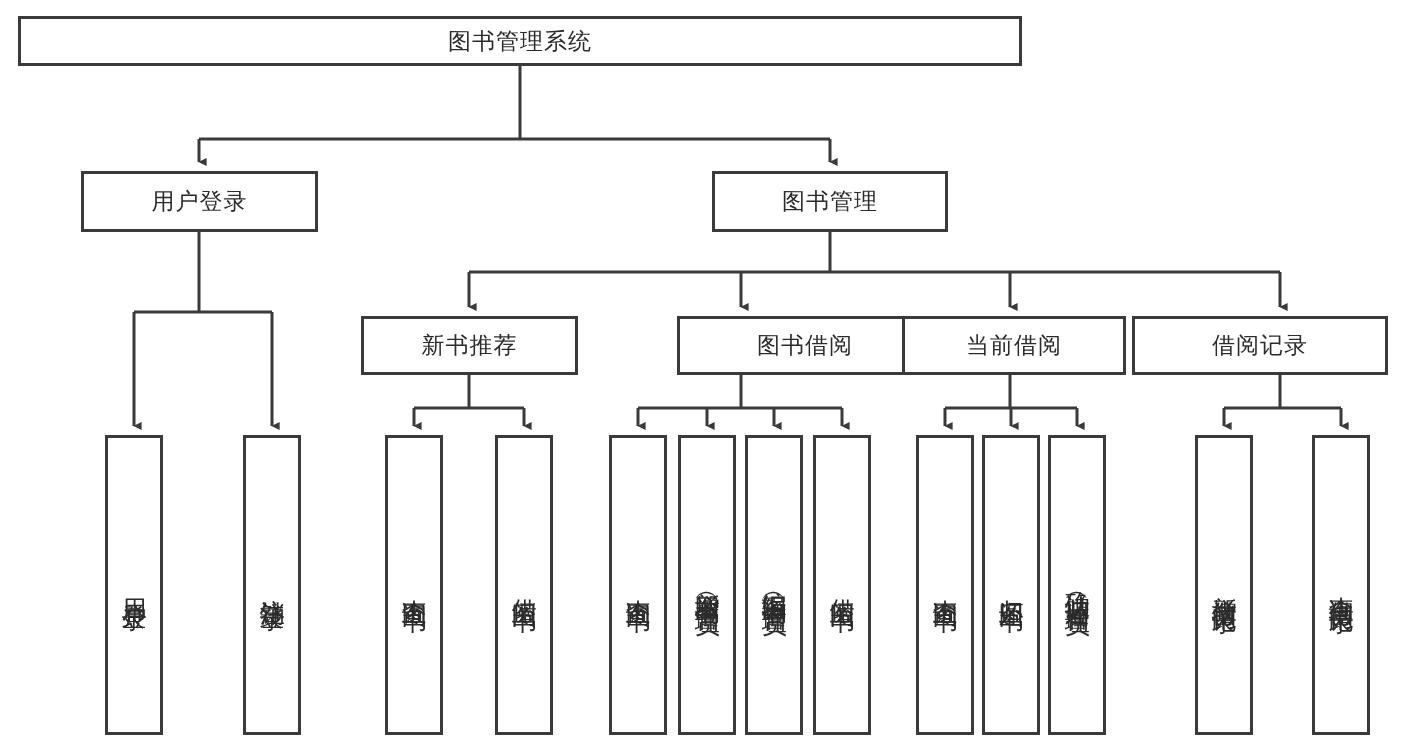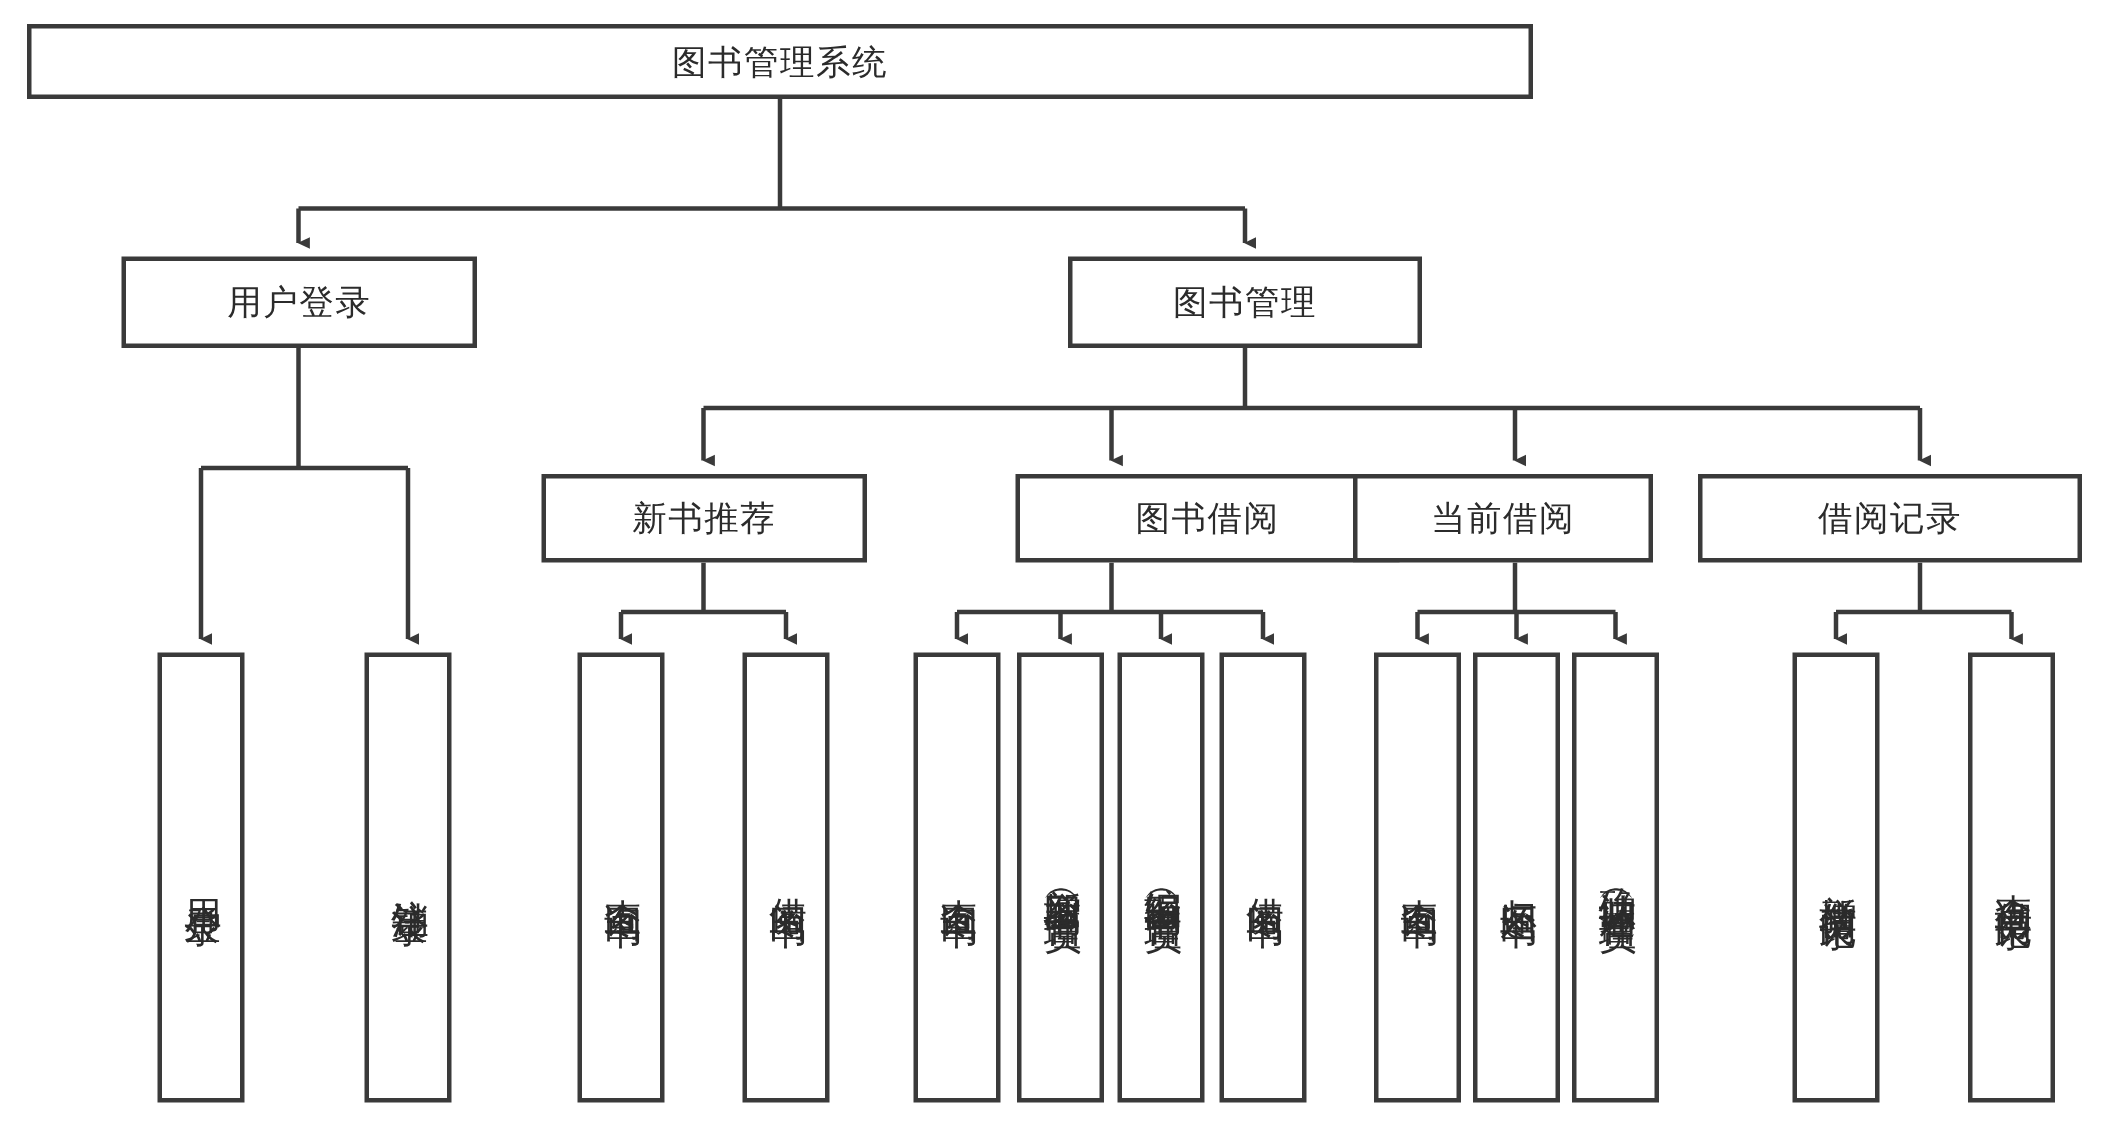--- a/index.html
+++ b/index.html
@@ -127,21 +127,21 @@
   <div class="node horiz" style="left:361px; top:316px; width:217px; height:59px;">
     <span>新书推荐</span>
   </div>
 
   <div class="node horiz" style="left:712px; top:171px; width:236px; height:61px;">
     <span>图书管理</span>
   </div>
   <div class="node horiz" style="left:633px; top:316px; width:256px; height:59px;margin-left:44px;">
     <span>图书借阅</span>
   </div>
-  <div class="node horiz" style="left:902px; top:316px; width:200px; height:59px;">
+  <div class="node horiz" style="left:902px; top:316px; width:224px; height:59px;">
     <span>当前借阅</span>
   </div>
   <div class="node horiz" style="left:1132px; top:316px; width:256px; height:59px;">
     <span>借阅记录</span>
   </div>
 
   <div class="node vert" style="left:105px; top:435px; width:58px; height:300px;">
     <span class="vlabel">用户登录</span>
   </div>
   <div class="node vert" style="left:243px; top:435px; width:58px; height:300px;">

